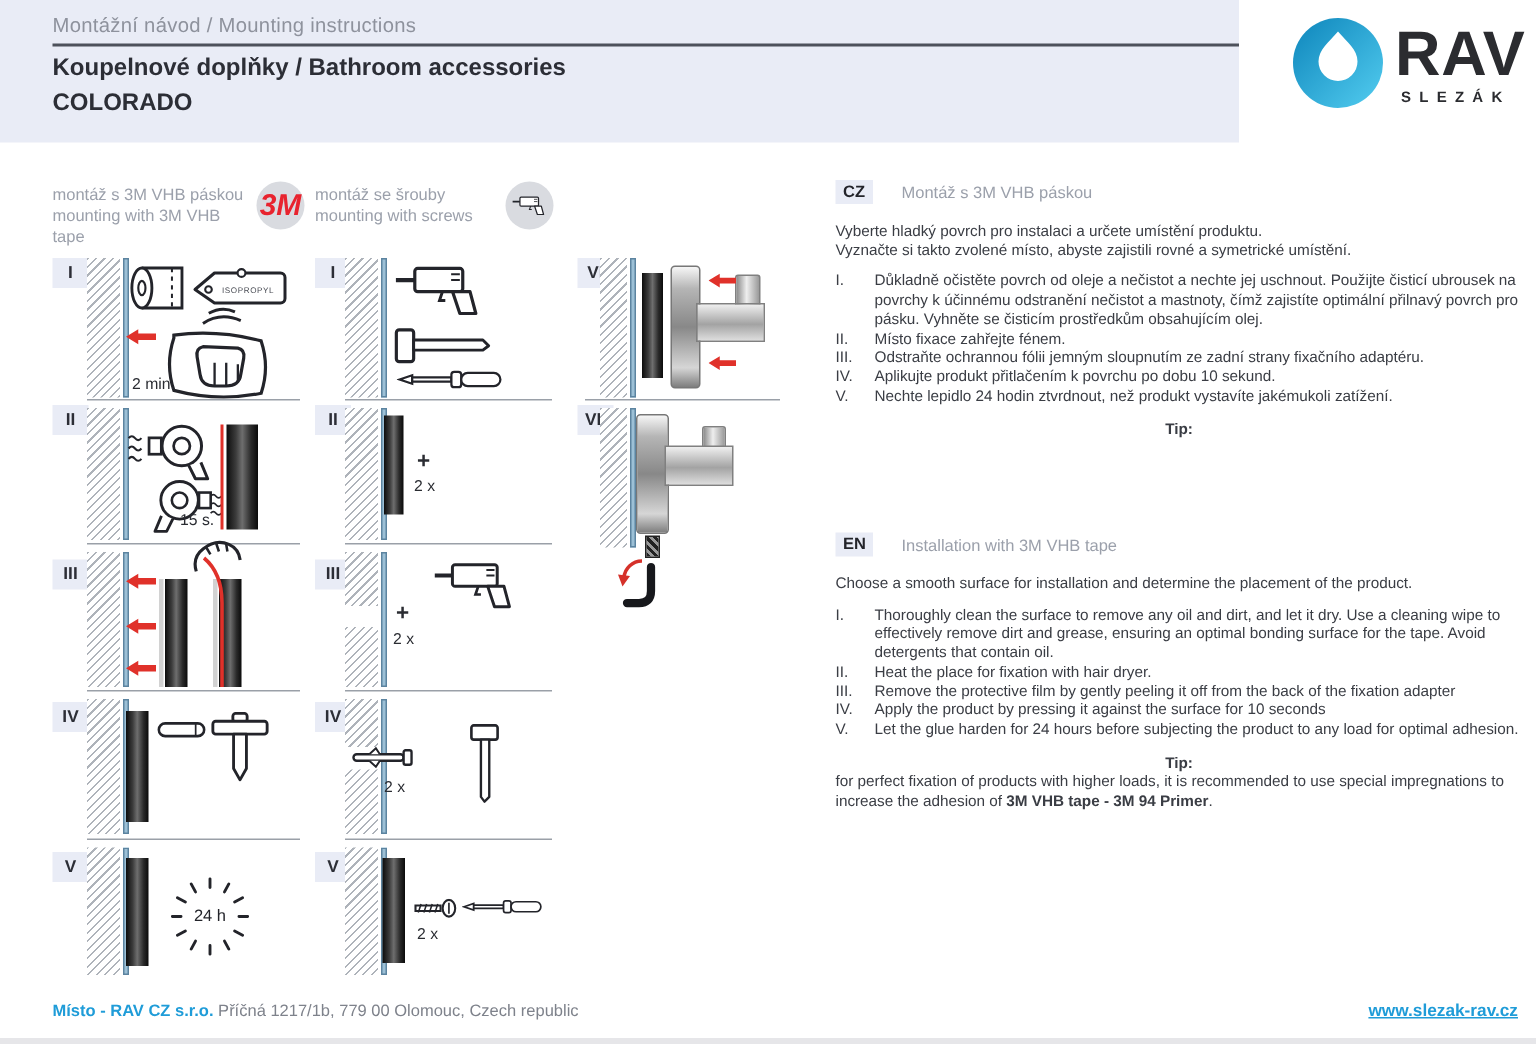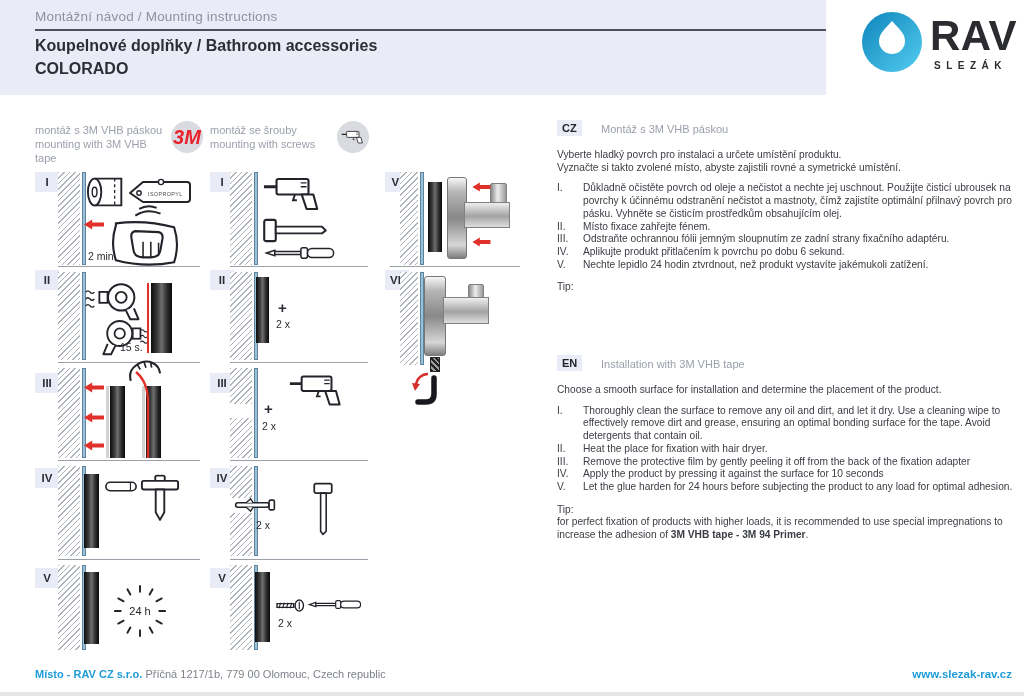--- a/index.html
+++ b/index.html
@@ -47,25 +47,25 @@
   
   .lang{position:absolute;background:#e9ecf6;color:#23242a;font-weight:bold;font-size:11px;padding:2px 5px;}
   .sec-title{position:absolute;font-size:11px;color:#9ba0ab;}
   .txt{position:absolute;width:458px;font-size:10.2px;line-height:12.7px;color:#3a3d44;}
   .txt .introline{white-space:nowrap;}
   .list{margin-top:8px;}
   .li{display:flex;}
   .ln{width:26px;flex:none;}
   .lt{flex:1;}
   .tip{margin-top:10px;}
-  .tip-label{font-weight:normal;}
+  .tip-label{font-weight:bold;text-align:center;}
   
   .foot-left{position:absolute;left:35px;top:668px;font-size:11px;color:#7e828b;}
   .foot-left b{color:#1f9cd8;}
-  .foot-right{position:absolute;right:12px;top:668px;font-size:11.5px;font-weight:bold;color:#1f9cd8;}
+  .foot-right{position:absolute;right:12px;top:668px;font-size:11.5px;font-weight:bold;color:#1f9cd8;text-decoration:underline;}
   .bottom-strip{position:absolute;left:0;bottom:0;width:100%;height:4px;background:#e6e6e9;}
   .rot90{transform:rotate(90deg);}
   .flipx{transform:scaleX(-1);}
 </style>
 </head>
 <body>
 
 <svg width="0" height="0" style="position:absolute" aria-hidden="true">
 <defs>
   <symbol id="i-drill" viewBox="0 0 64 42">
@@ -351,21 +351,21 @@
       <div class="li">
           <span class="ln">II.</span>
           <span class="lt">Místo fixace zahřejte fénem.</span>
         </div>
       <div class="li">
           <span class="ln">III.</span>
           <span class="lt">Odstraňte ochrannou fólii jemným sloupnutím ze zadní strany fixačního adaptéru.</span>
         </div>
       <div class="li">
           <span class="ln">IV.</span>
-          <span class="lt">Aplikujte produkt přitlačením k povrchu po dobu 6 sekund.</span>
+          <span class="lt">Aplikujte produkt přitlačením k povrchu po dobu 10 sekund.</span>
         </div>
       <div class="li">
           <span class="ln">V.</span>
           <span class="lt">Nechte lepidlo 24 hodin ztvrdnout, než produkt vystavíte jakémukoli zatížení.</span>
         </div>
     </div>
     <div class="tip">
       <div class="tip-label">Tip:</div>
     </div>
   </div>

